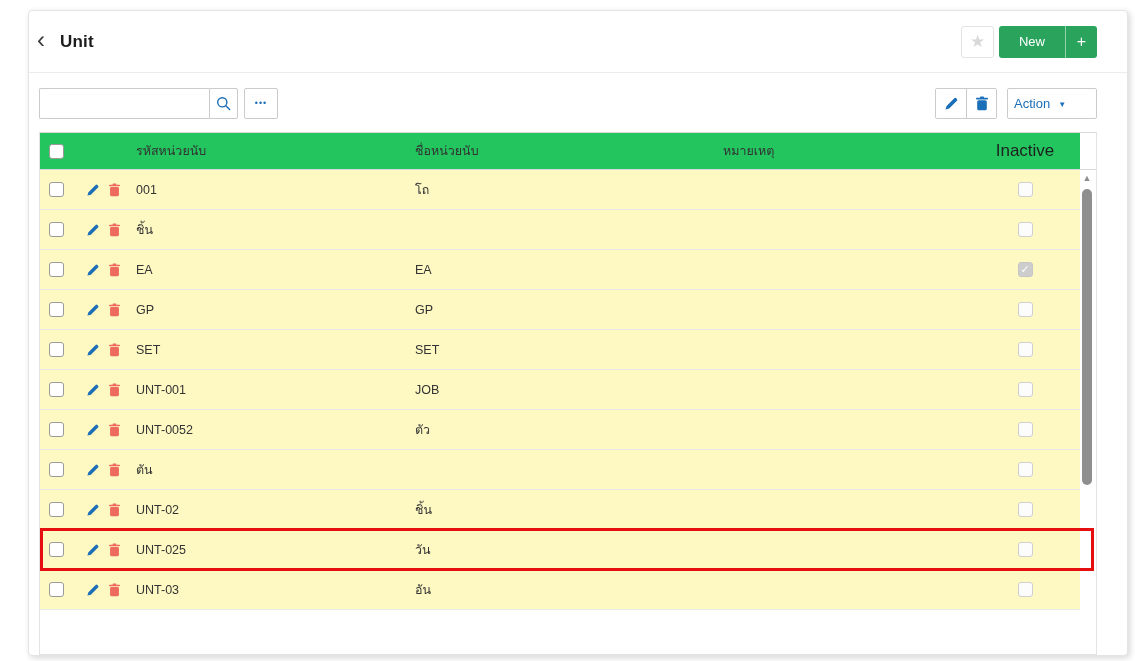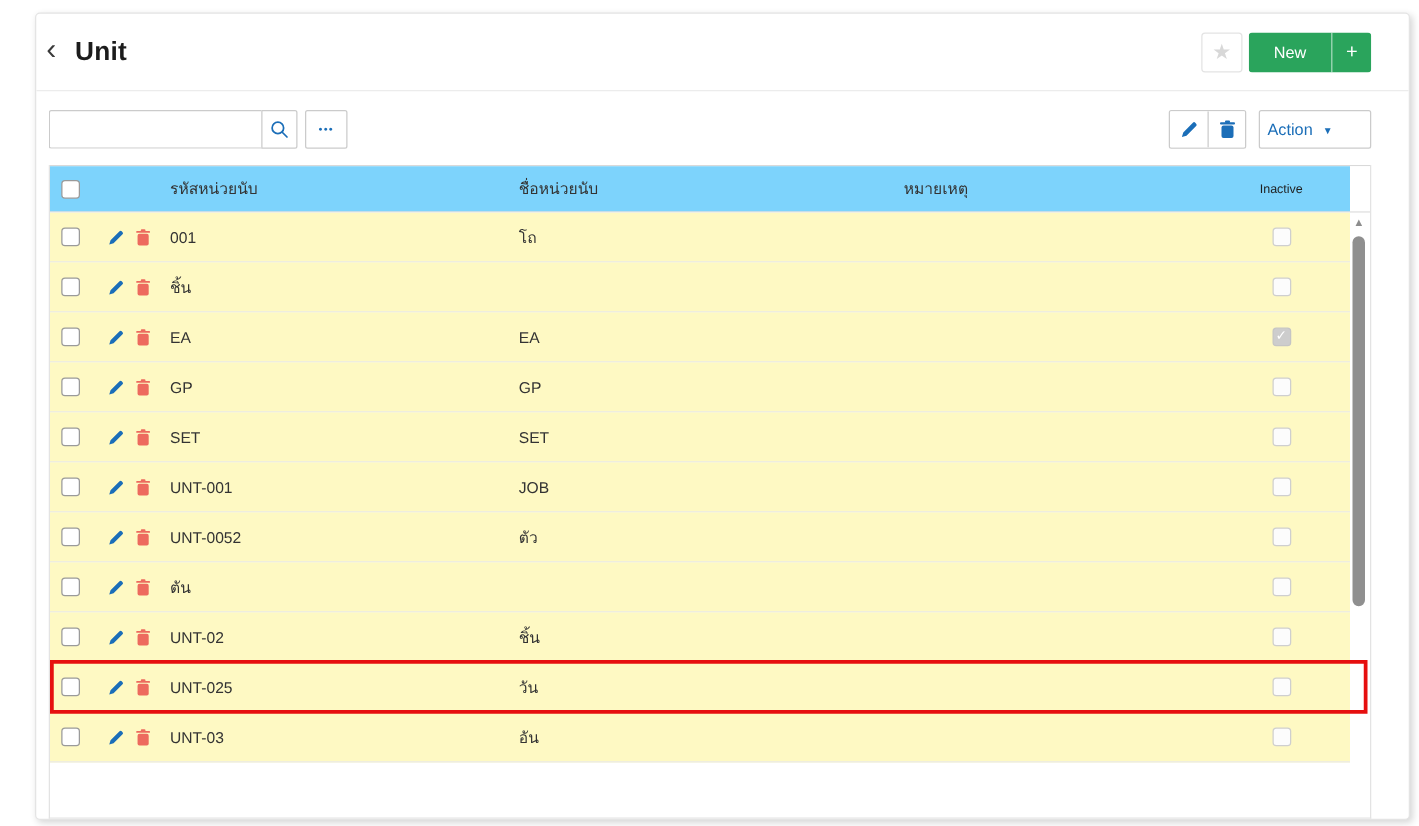--- a/index.html
+++ b/index.html
@@ -18,21 +18,21 @@
   
   .page-header {
     height:62px; display:flex; align-items:center; justify-content:space-between;
     padding:0 30px 0 8px; border-bottom:1px solid #ececec;
   }
   .title-group { display:flex; align-items:center; gap:15px; }
   .back-btn {
     background:none; border:none; font-size:24px; line-height:1; color:#3a3a3a;
     cursor:pointer; padding:0 0 3px 0; font-weight:400;
   }
-  .page-title { font-size:21px; font-weight:700; color:#1c1c1c; margin:0; letter-spacing:.2px; }
+  .page-title { font-size:17px; font-weight:700; color:#1c1c1c; margin:0; letter-spacing:.2px; }
   .header-actions { display:flex; align-items:center; gap:5px; }
   .star-btn {
     width:33px; height:32px; background:#fff; border:1px solid #e3e3e3; border-radius:3px;
     color:#d8d8d8; font-size:17px; line-height:1; cursor:pointer; padding:0;
   }
   .new-split { display:flex; height:32px; border-radius:3px; overflow:hidden; }
   .new-btn {
     width:66px; background:#2aa45c; color:#fff; border:none; font-size:13px; font-weight:400;
     cursor:pointer;
   }
@@ -68,23 +68,23 @@
     border-radius:2px; color:#1b6eb8; font-size:13px; cursor:pointer;
     display:flex; align-items:center; justify-content:flex-start; gap:8px;
   }
   .caret { font-size:8px; padding-top:2px; }
   
   .table {
     margin:13px 30px 0 10px; border-left:1px solid #e3e3e3; border-right:1px solid #e3e3e3;
     border-bottom:1px solid #e3e3e3;
   }
   .thead { display:flex; border-top:1px solid #d9d9d9; border-bottom:1px solid #d9d9d9; }
-  .th-main { flex:1; background:#7dd3fc; display:flex; align-items:center; height:36px; }
+  .th-main { flex:1; background:#22c55e; display:flex; align-items:center; height:36px; }
   .th-spacer { width:16px; background:#fff; }
-  .th-cell { font-size:10px; color:#1f1f1f; font-weight:400; }
+  .th-cell { font-size:17px; color:#1f1f1f; font-weight:400; }
   .tbody { position:relative; height:484px; overflow:hidden; }
   .trow {
     display:flex; align-items:center; height:40px; margin-right:16px;
     border-bottom:1px solid #e9e9e9; position:relative; background:#fef9c3;
   }
   .trow.highlighted::after {
     content:""; position:absolute; left:0; right:-14px; top:-2px; bottom:-2px;
     border:3px solid #e60f0f; pointer-events:none; z-index:3;
   }
   .cell { display:flex; align-items:center; }

